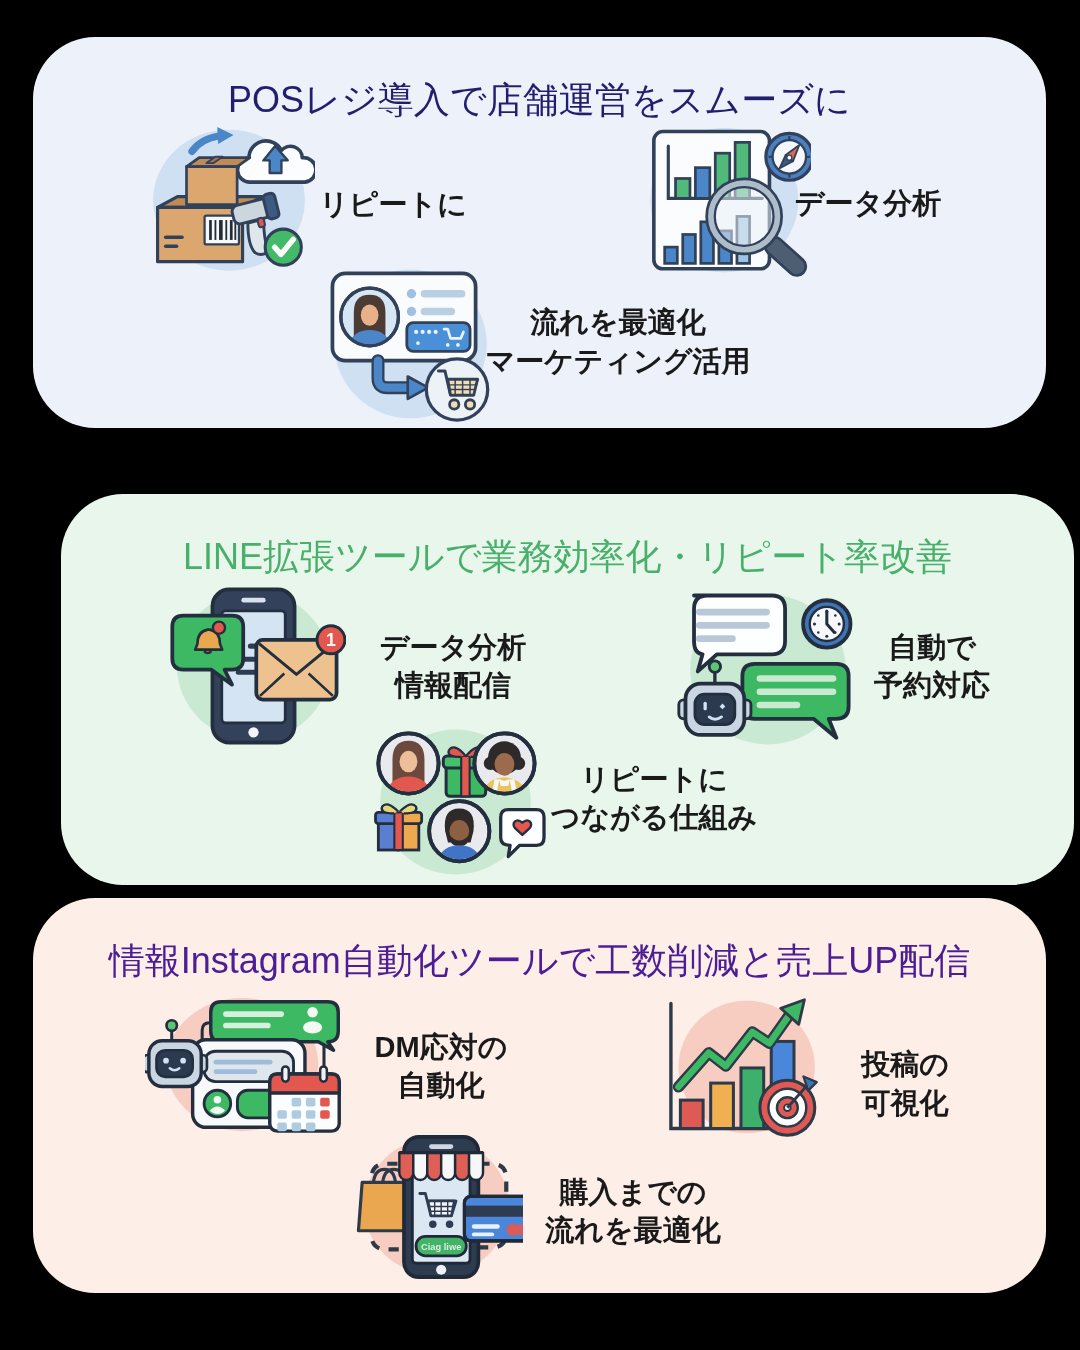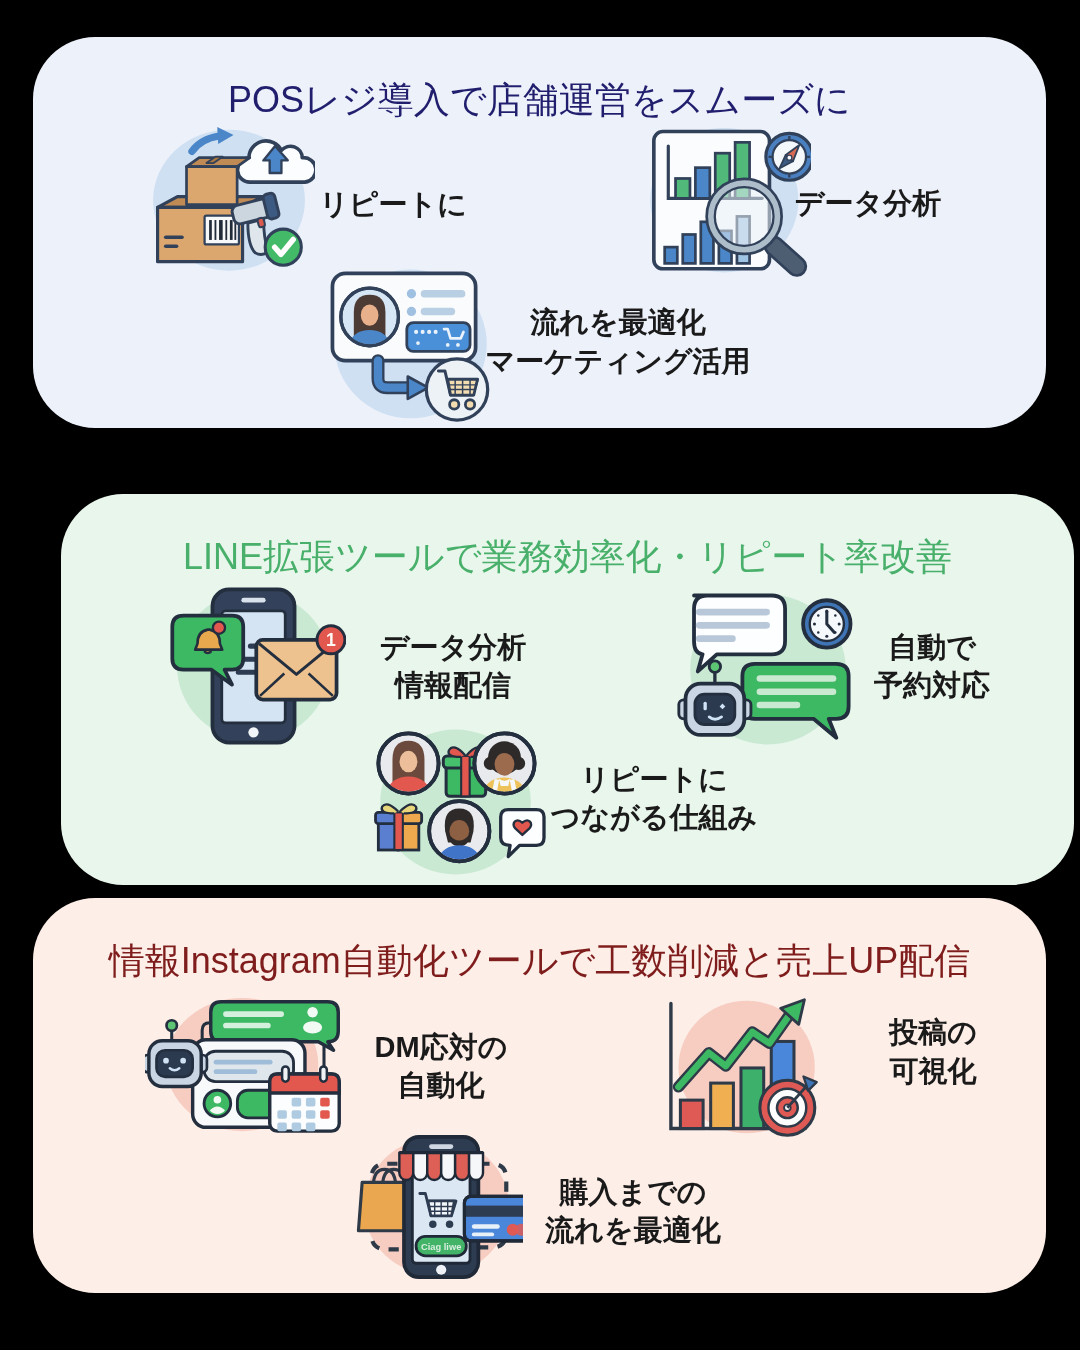--- a/index.html
+++ b/index.html
@@ -12,21 +12,21 @@
   }
   #panel-pos   { top:37px;  background:#edf1fa; }
   #panel-line  { top:494px; background:#e9f6ec;margin-left:28px; }
   #panel-insta { top:898px; height:395px; background:#fdeee7; }
   .panel-title {
     position:absolute; top:63px; left:50%; transform:translate(-50%,-50%);
     margin:0; font-size:36px; font-weight:400; white-space:nowrap; letter-spacing:0;
   }
   #panel-pos   .panel-title { color:#211e6e; }
   #panel-line  .panel-title { color:#49b06b; }
-  #panel-insta .panel-title { color:#7f1d1d; }
+  #panel-insta .panel-title { color:#4c1d95; }
   .item-icon { position:absolute; margin:0; }
   .item-icon svg { display:block; width:100%; height:100%; }
   .item-label {
     position:absolute; transform:translate(-50%,-50%); text-align:center;
     font-size:29px; line-height:38.5px; font-weight:700; color:#1a1a1a; white-space:nowrap;
   }
   .item-label span { display:block; }
 </style>
 </head>
 <body>
@@ -375,21 +375,21 @@
         <polygon points="124,13 149,4 143,30" fill="#3db863" stroke="#2e3a48" stroke-width="3" stroke-linejoin="round"></polygon>
 
         <circle cx="131" cy="118" r="29" fill="#e05a55" stroke="#2e3a48" stroke-width="3.2"></circle>
         <circle cx="131" cy="118" r="20" fill="#fdfdfd" stroke="#2e3a48" stroke-width="2.6"></circle>
         <circle cx="131" cy="118" r="11" fill="#e05a55" stroke="#2e3a48" stroke-width="2.6"></circle>
         <circle cx="131" cy="118" r="3.5" fill="#fdfdfd" stroke="#2e3a48" stroke-width="2"></circle>
         <path d="M131 118 L154 92" stroke="#2e3a48" stroke-width="3"></path>
         <polygon points="148,85 162,91 153,100" fill="#3f74b5" stroke="#2e3a48" stroke-width="2.4" stroke-linejoin="round"></polygon>
       </svg>
     </figure>
-    <div class="item-label" style="left:872px; top:153px;margin-left:28px;">
+    <div class="item-label" style="left:872px; top:185px;">
       <span>投稿の</span>
       <span>可視化</span>
     </div>
 
     <figure class="item-icon" style="left:318px; top:234px; width:172px; height:150px;">
       <svg viewBox="0 0 185 161" fill="none">
         <ellipse cx="92" cy="80" rx="78" ry="74" fill="#f7cdc2"></ellipse>
         <path d="M50 34 h-12 q-16 0 -16 16 v60 q0 16 16 16 h20 M138 34 h13 q16 0 16 16 v58 q0 16 -16 16 h-18" stroke="#2e3a48" stroke-width="4.5" stroke-dasharray="11 10" fill="none"></path>
 
         <path d="M24 56 q1 -16 12 -16 q11 0 12 16" stroke="#2e3a48" stroke-width="3.4" fill="none"></path>

